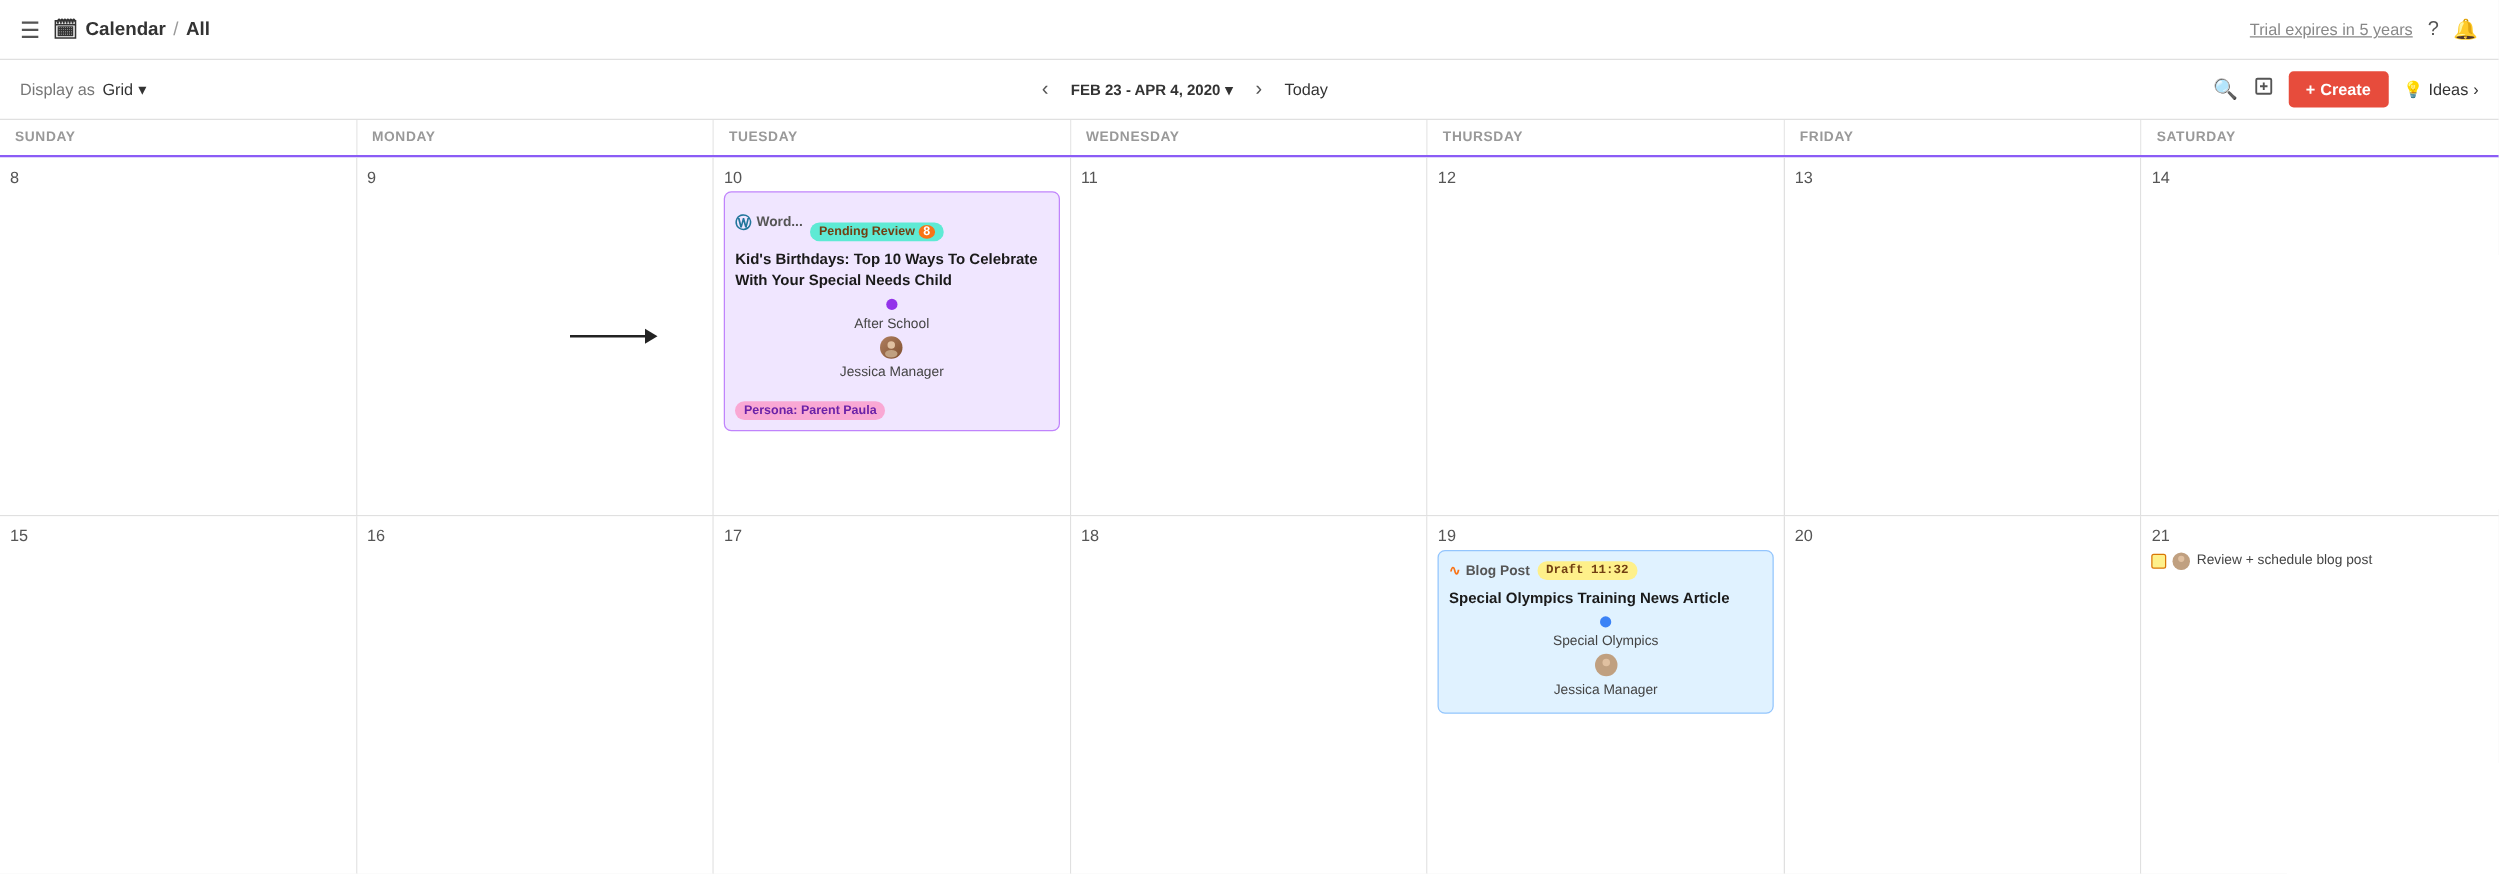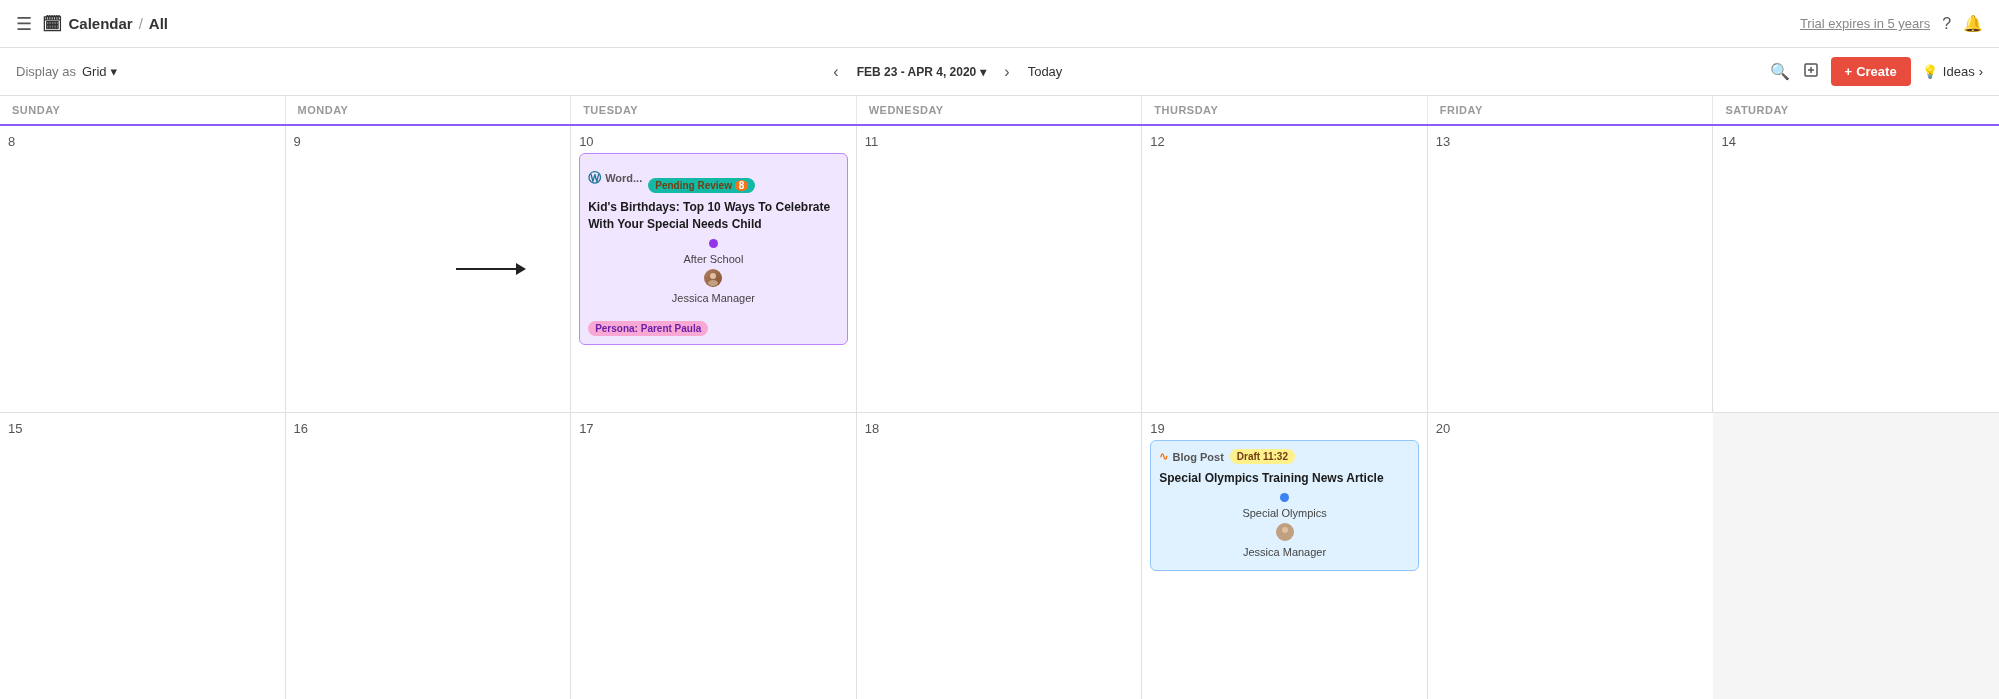--- a/index.html
+++ b/index.html
@@ -83,22 +83,22 @@
     .card-type-badge {
       display: flex; align-items: center; gap: 4px;
       font-size: 11px; font-weight: 600; color: #555;
     }
     .wp-icon { color: #21759b; font-size: 13px; }
     .rss-icon { color: #f97316; font-size: 11px; }
 
     .status-badge {
       font-size: 10px; font-weight: 700; padding: 2px 7px; border-radius: 10px;
     }
-    .status-pending { background: #14b8a6; color: #713f12; margin-top: 16px; }
-    .status-draft { background: #fef08a; color: #713f12; }
+    .status-pending { background: #5eead4; color: #713f12; margin-top: 16px; }
+    .status-draft { background: #fef08a; color: #713f12; font-family: Liberation Mono, monospace; }
 
     .card-title { font-weight: 700; font-size: 12px; color: #1a1a1a; margin-bottom: 6px; line-height: 1.4; }
 
     .card-tag {
       display: flex; align-items: center; gap: 5px;
       font-size: 11px; color: #444; margin-bottom: 4px; flex-direction: column;
     }
     .tag-dot { width: 9px; height: 9px; border-radius: 50%; display: inline-block; }
     .dot-purple { background: #9333ea; }
     .dot-blue { background: #3b82f6; }
@@ -321,15 +321,28 @@
             </div>
             <span>Jessica Manager</span>
           </div>
         </div>
       </div>
 
       <div class="day-cell">
         <div class="day-number">20</div>
       </div>
 
+      <div class="day-cell">
+        <div class="day-number">21</div>
+        <div class="task-item">
+          <div class="task-checkbox" style="background:#fef08a;border-color:#d97706;"></div>
+          <div class="avatar-sm" style="width:14px;height:14px;">
+            <svg width="14" height="14" viewBox="0 0 14 14">
+                <circle cx="7" cy="5" r="2.5" fill="#e0c0a0"></circle>
+                <ellipse cx="7" cy="11" rx="4" ry="2.5" fill="#c0a080"></ellipse>
+              </svg>
+          </div>
+          <span>Review + schedule blog post</span>
+        </div>
+      </div>
     </div>
   </div>
 </div>
 
 </body></html>

